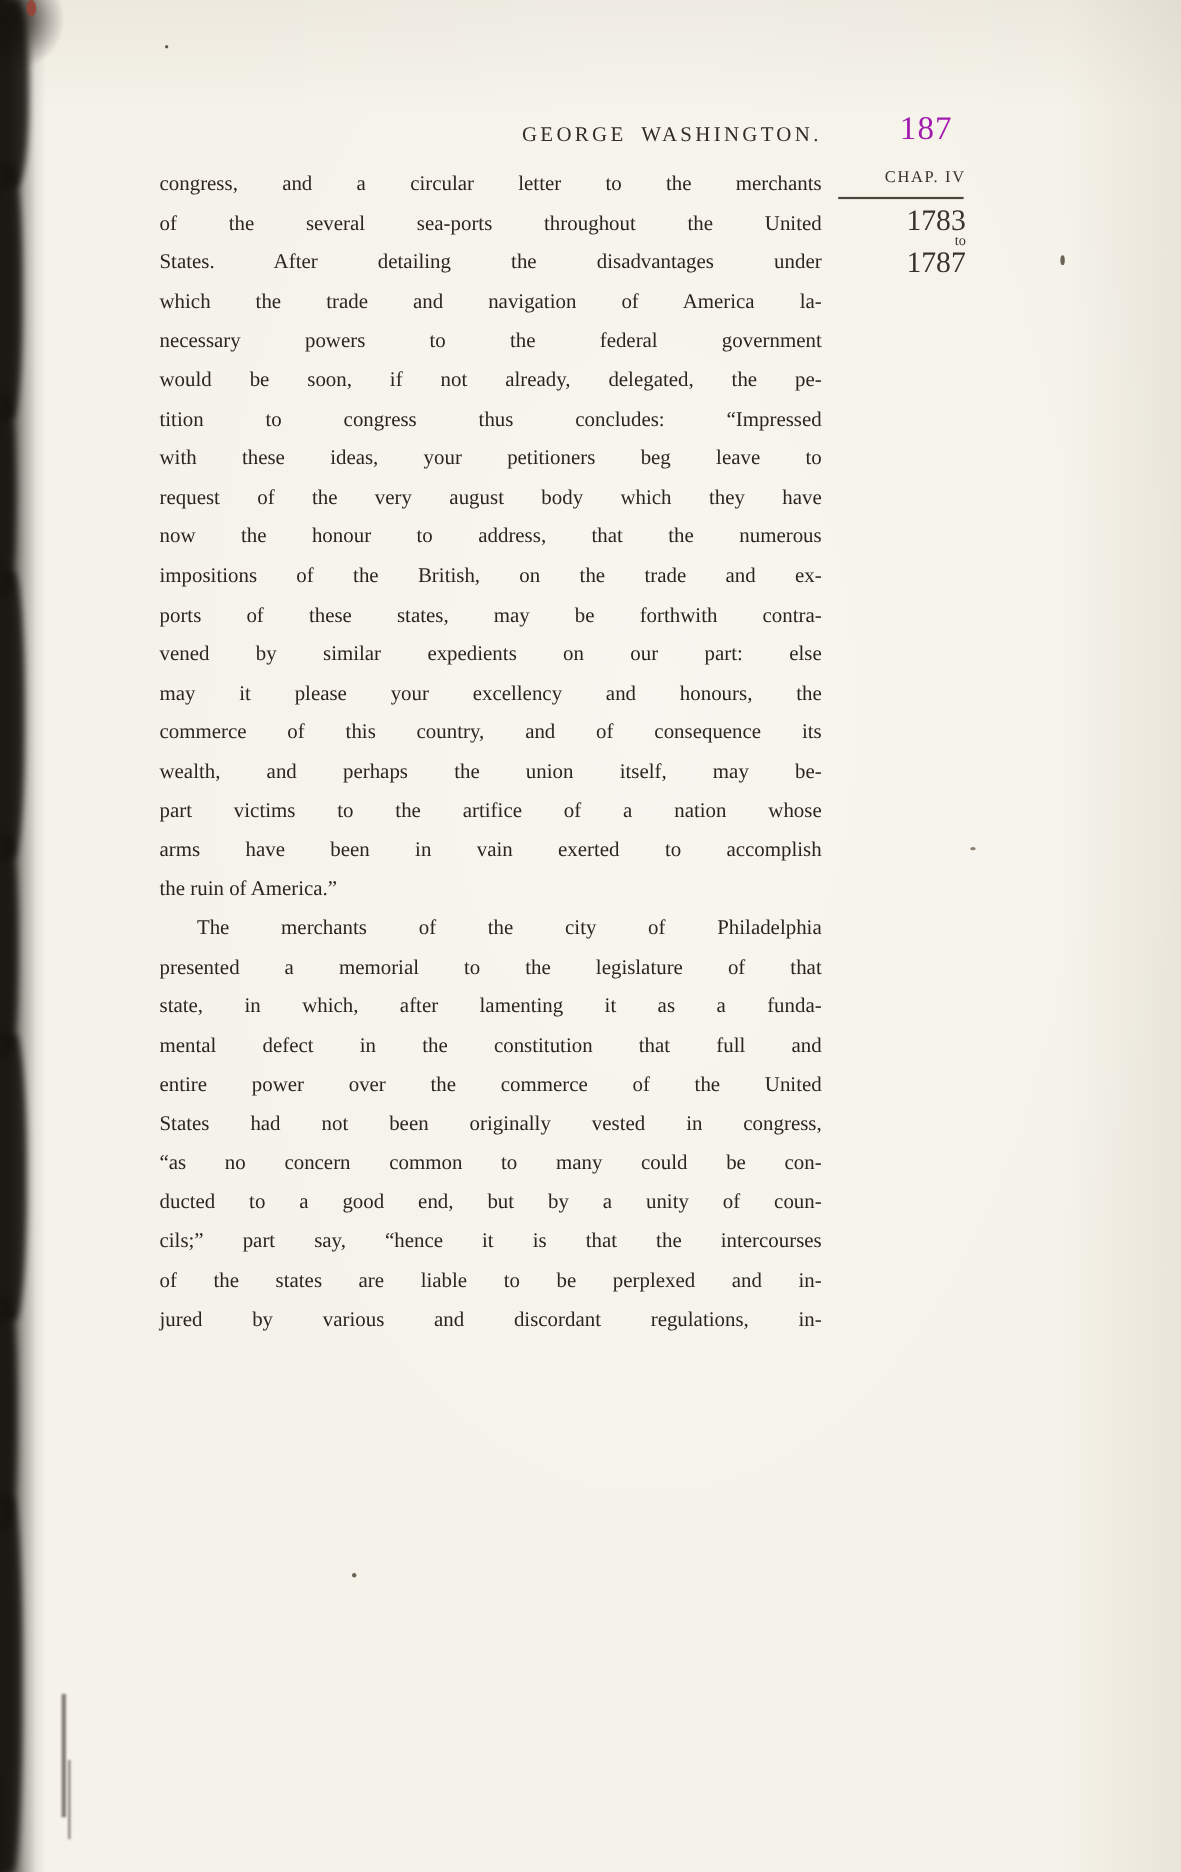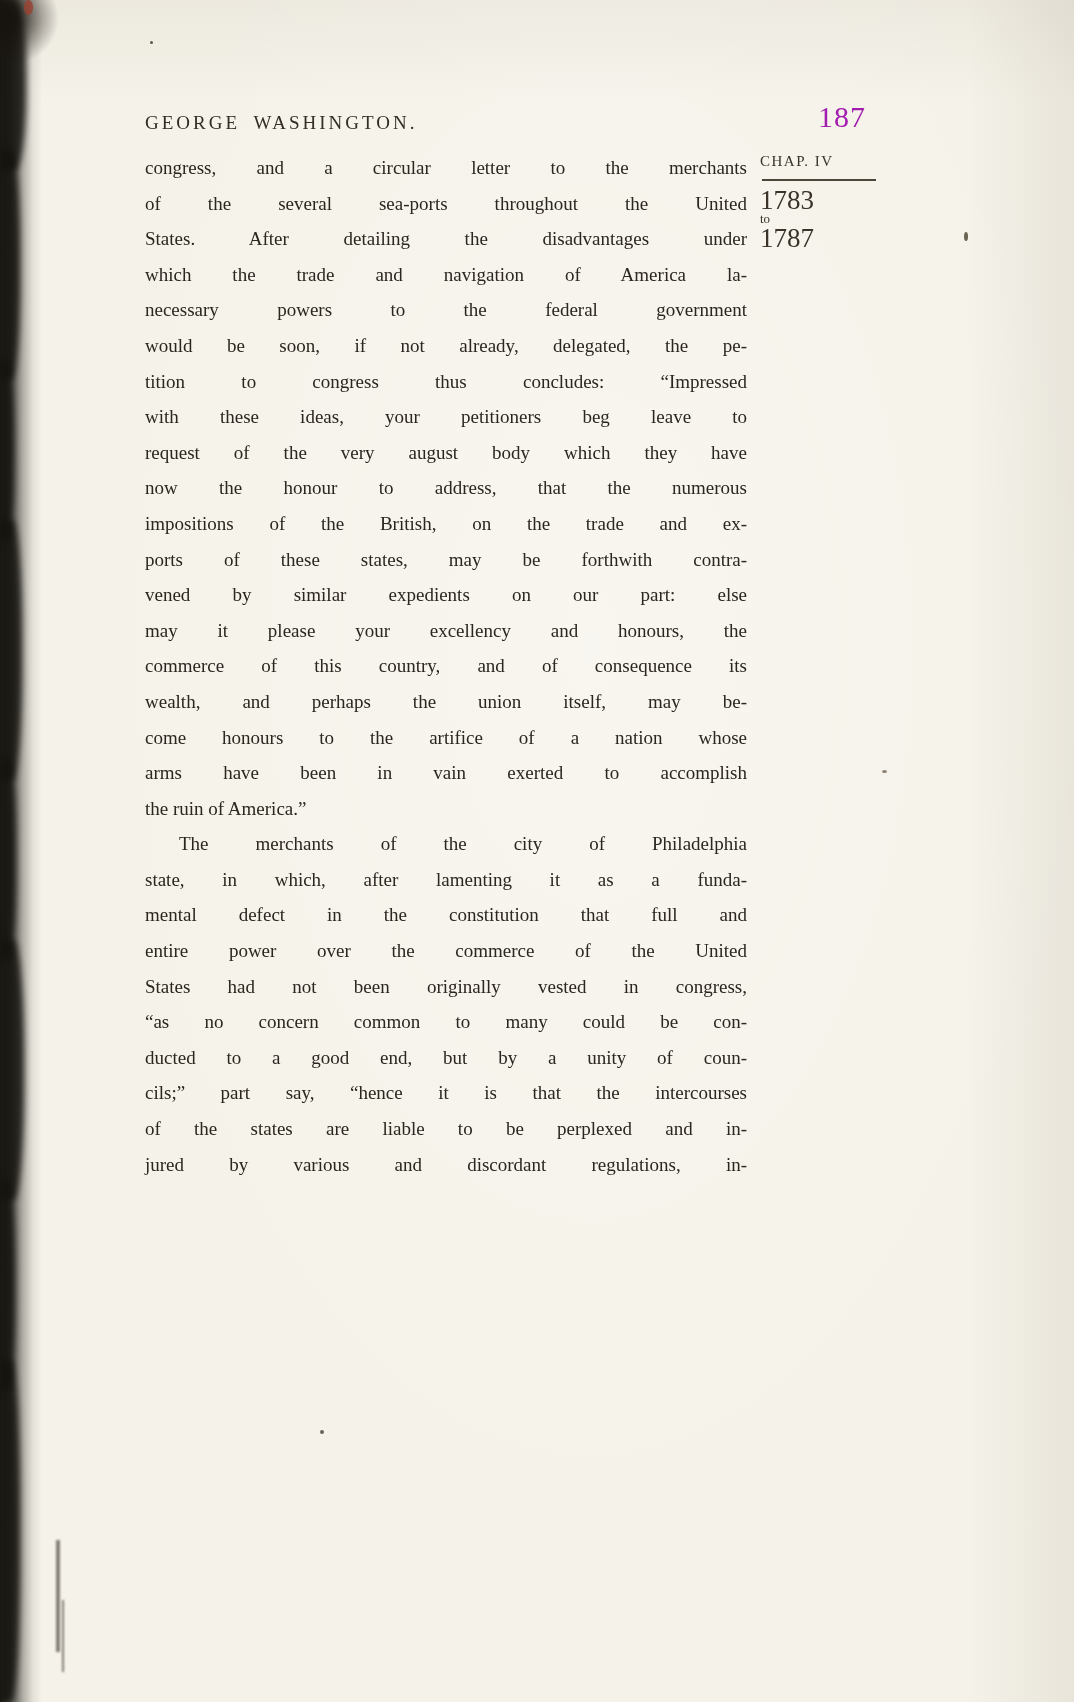--- a/index.html
+++ b/index.html
@@ -40,21 +40,21 @@
   .red-speck {
     position: absolute; left: 24px; top: 0; width: 9px; height: 15px;
     background: #9b4030; border-radius: 50%; opacity: 0.8; filter: blur(0.5px);
   }
   .speck { position: absolute; border-radius: 50%; }
   .streak { position: absolute; background: rgba(38,33,26,0.55); filter: blur(1px); }
 
   
   .running-head {
     position: absolute; left: 145px; top: 112px; width: 602px;
-    text-align: left; font-size: 19px; letter-spacing: 3px;
+    text-align: right; font-size: 19px; letter-spacing: 3px;
     word-spacing: 6px; color: #332d25;
   }
   .page-number {
     position: absolute; left: 818px; top: 100px; width: 70px;
     font-size: 30px; letter-spacing: 1px; color: #a21caf;
   }
 
   
   .text-column {
     position: absolute; left: 145px; top: 150px; width: 602px;
@@ -63,21 +63,21 @@
   .text-line {
     text-align: justify;
     text-align-last: justify;
   }
   .text-line.no-justify { text-align-last: left; }
   .text-line.indent { text-indent: 34px; }
 
   
   .margin-notes {
     position: absolute; left: 760px; top: 153px; width: 118px;
-    text-align: left; color: #39332a;
+    text-align: right; color: #39332a;
   }
   .chapter {
     font-size: 15px; letter-spacing: 1.5px; margin-bottom: 9px;
   }
   .rule {
     height: 2px; background: #4c453a; width: 114px; margin: 0 auto 7px auto;
   }
   .date { font-size: 27px; line-height: 24px; }
   .date-to { font-size: 13px; line-height: 14px; }
 </style>
@@ -121,26 +121,27 @@
         <div class="text-line">tition to congress thus concludes: “Impressed</div>
         <div class="text-line">with these ideas, your petitioners beg leave to</div>
         <div class="text-line">request of the very august body which they have</div>
         <div class="text-line">now the honour to address, that the numerous</div>
         <div class="text-line">impositions of the British, on the trade and ex-</div>
         <div class="text-line">ports of these states, may be forthwith contra-</div>
         <div class="text-line">vened by similar expedients on our part: else</div>
         <div class="text-line">may it please your excellency and honours, the</div>
         <div class="text-line">commerce of this country, and of consequence its</div>
         <div class="text-line">wealth, and perhaps the union itself, may be-</div>
-        <div class="text-line">come honours to the artifice of a nation whose</div>
+        <div class="text-line">part victims to the artifice of a nation whose</div>
         <div class="text-line">arms have been in vain exerted to accomplish</div>
         <div class="text-line no-justify">the ruin of America.”</div>
       </div>
     <div class="paragraph">
         <div class="text-line indent">The merchants of the city of Philadelphia</div>
+        <div class="text-line">presented a memorial to the legislature of that</div>
         <div class="text-line">state, in which, after lamenting it as a funda-</div>
         <div class="text-line">mental defect in the constitution that full and</div>
         <div class="text-line">entire power over the commerce of the United</div>
         <div class="text-line">States had not been originally vested in congress,</div>
         <div class="text-line">“as no concern common to many could be con-</div>
         <div class="text-line">ducted to a good end, but by a unity of coun-</div>
         <div class="text-line">cils;” part say, “hence it is that the intercourses</div>
         <div class="text-line">of the states are liable to be perplexed and in-</div>
         <div class="text-line">jured by various and discordant regulations, in-</div>
       </div>

